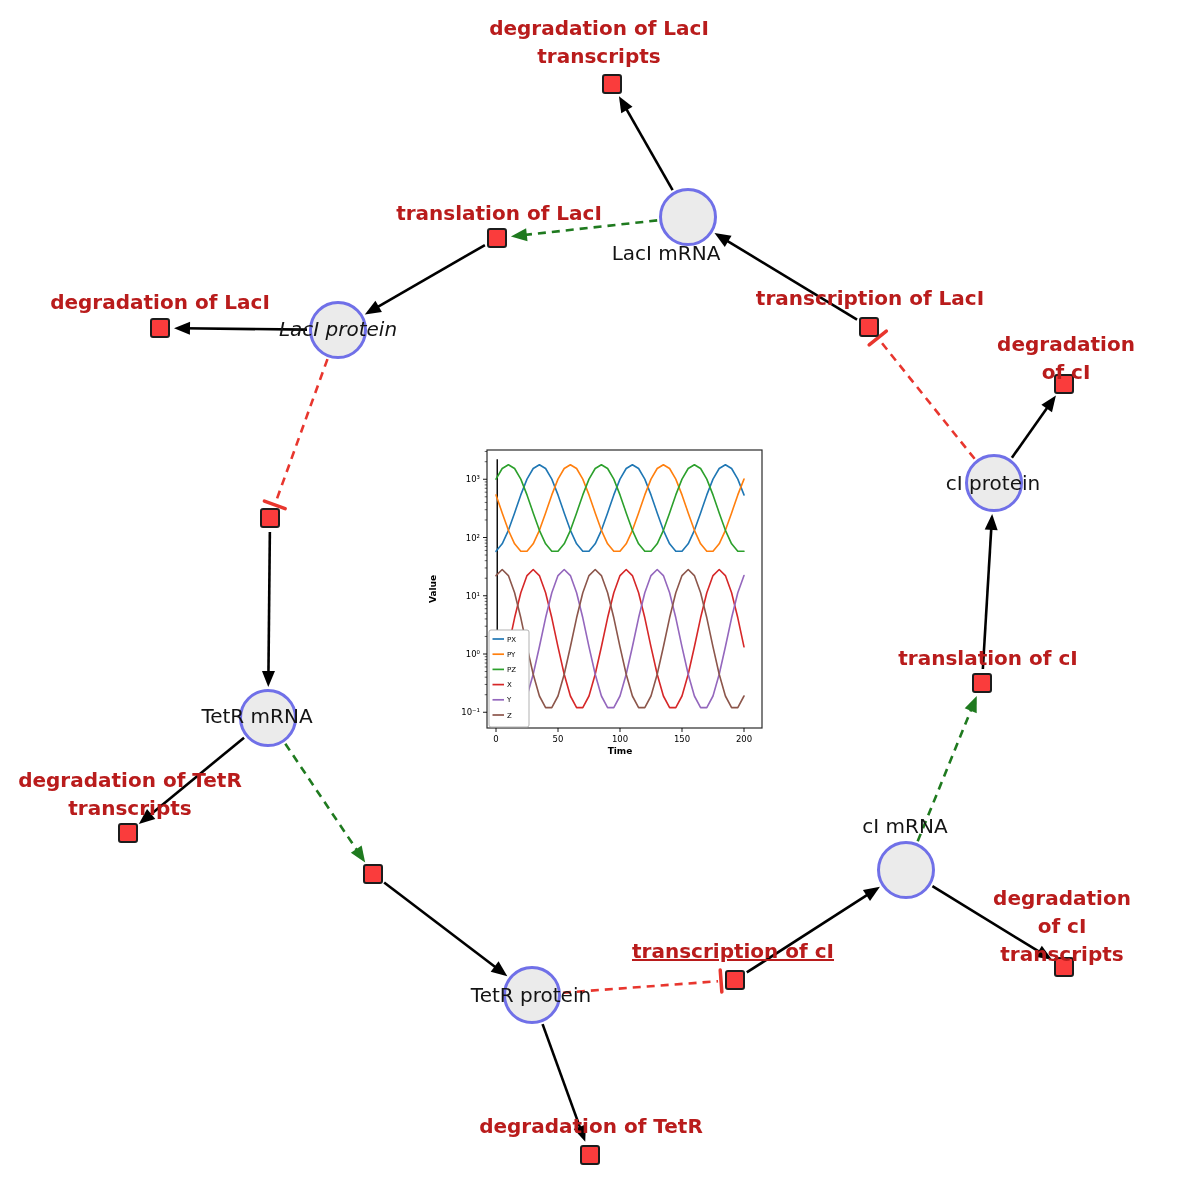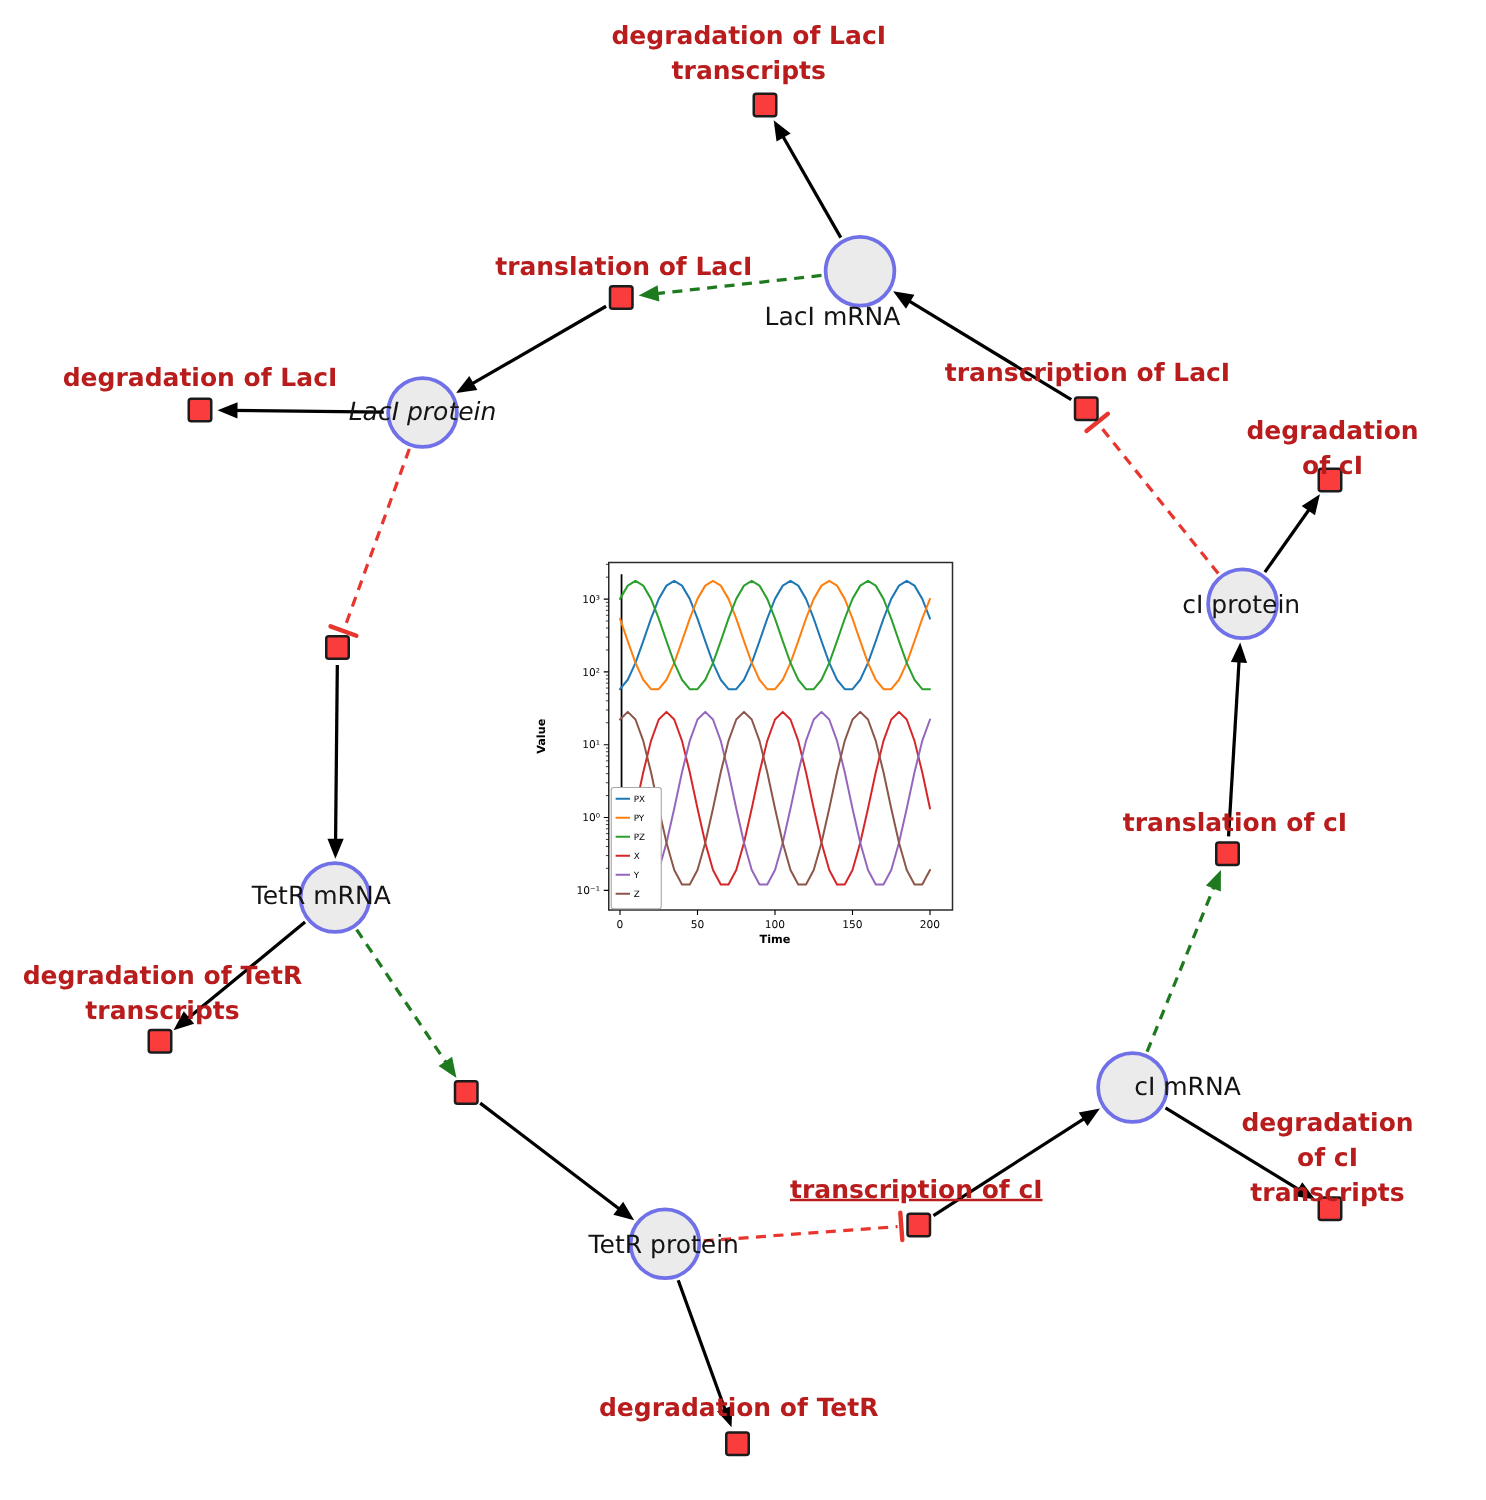--- a/index.html
+++ b/index.html
@@ -210,21 +210,21 @@
   <div class="reaction-node" style="left: 590px; top: 1155px; background: rgb(250, 60, 60); border-color: rgb(28, 28, 28);"></div>
   <div class="reaction-node" style="left: 735px; top: 980px; background: rgb(250, 60, 60); border-color: rgb(28, 28, 28);"></div>
   <div class="reaction-node" style="left: 1064px; top: 967px; background: rgb(250, 60, 60); border-color: rgb(28, 28, 28);"></div>
   <div class="reaction-node" style="left: 982px; top: 683px; background: rgb(250, 60, 60); border-color: rgb(28, 28, 28);"></div>
   <div class="reaction-node" style="left: 1064px; top: 384px; background: rgb(250, 60, 60); border-color: rgb(28, 28, 28);"></div>
 
   <div class="species-label" style="left: 666px; top: 214px; margin-top: 39px;">LacI mRNA</div>
   <div class="species-label" style="left: 338px; top: 329px; font-style: italic;">LacI protein</div>
   <div class="species-label" style="left: 257px; top: 716px;">TetR mRNA</div>
   <div class="species-label" style="left: 531px; top: 995px;">TetR protein</div>
-  <div class="species-label" style="left: 905px; top: 869px; margin-left: 45px;">cI mRNA</div>
+  <div class="species-label" style="left: 905px; top: 826px;">cI mRNA</div>
   <div class="species-label" style="left: 993px; top: 483px;">cI protein</div>
 
   <div class="reaction-label" style="left: 599px; top: 42px;">degradation of LacI
 transcripts</div>
   <div class="reaction-label" style="left: 499px; top: 213px;">translation of LacI</div>
   <div class="reaction-label" style="left: 870px; top: 298px;">transcription of LacI</div>
   <div class="reaction-label" style="left: 160px; top: 302px;">degradation of LacI</div>
   <div class="reaction-label" style="left: 130px; top: 794px;">degradation of TetR
 transcripts</div>
   <div class="reaction-label" style="left: 591px; top: 1126px;">degradation of TetR</div>

